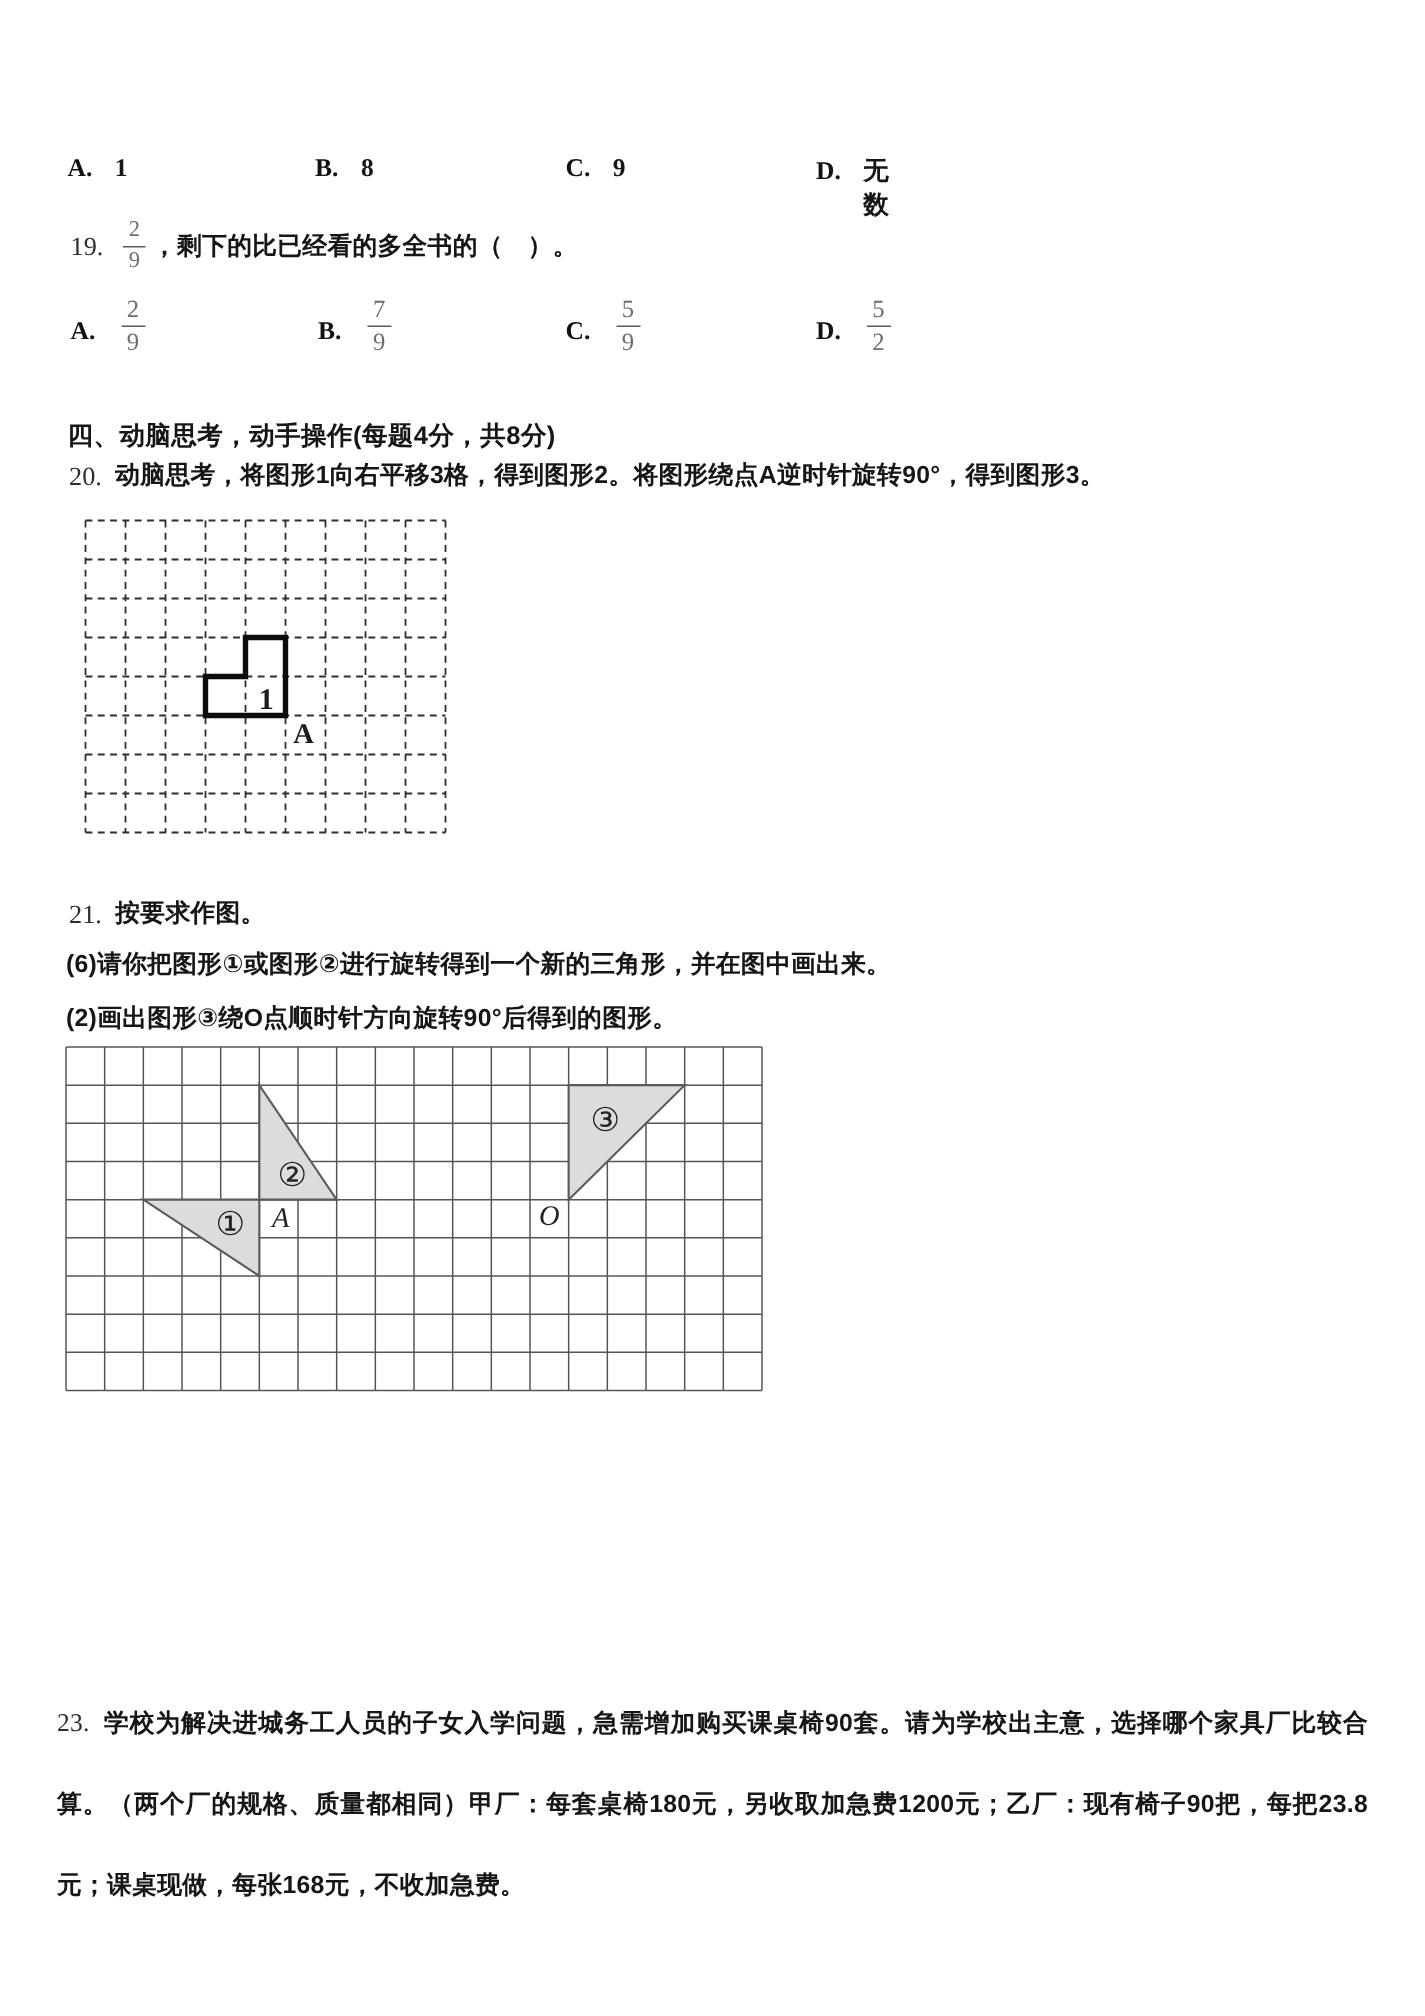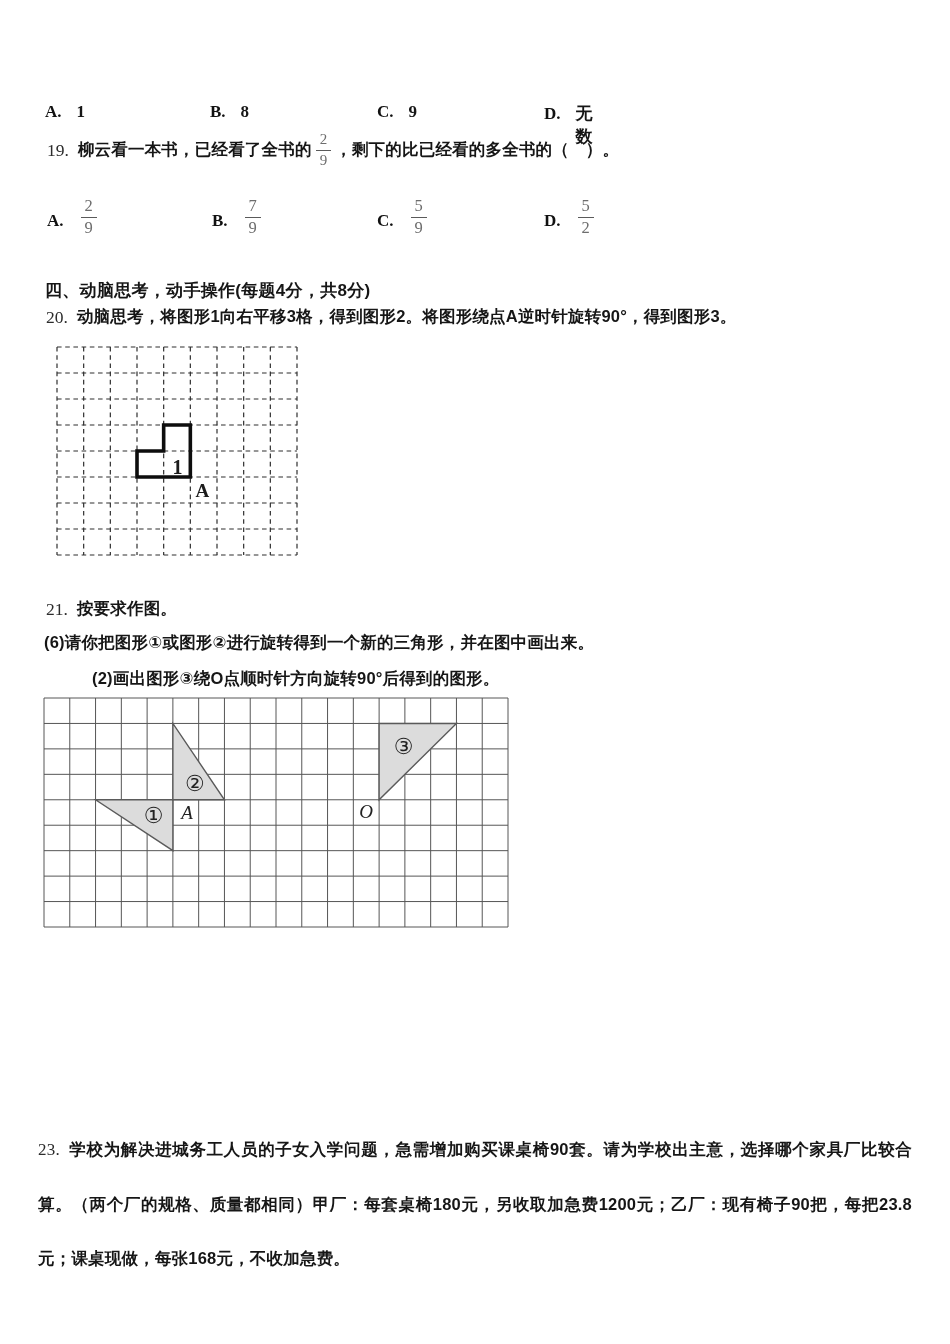--- a/index.html
+++ b/index.html
@@ -43,23 +43,22 @@
     <div class="opt1 abs" style="left:332px;top:0;">
       <span class="optlabel">C.</span>
       <span class="val">9</span>
     </div>
     <div class="opt1 abs" style="left:499px;top:0;">
       <span class="optlabel">D.</span>
       <span class="val cn">无数</span>
     </div>
   </div>
 
-  <div class="qline abs" style="left:47px;top:126px;height:48px;align-items:center;">
+  <div class="qline abs" style="left:47px;top:140px;height:48px;align-items:center;">
     <span class="qnum">19.</span>
-    <span class="cn">柳云看一本书，已经看了全书的</span>
     <span class="frac small" style="margin:0 4px;">
       <span class="fnum">2</span>
       <span class="fden">9</span>
     </span>
     <span class="cn">，剩下的比已经看的多全书的（　）。</span>
   </div>
 
   <div>
     <div class="opt2 abs" style="left:47px;top:197px;">
       <span class="optlabel">A.</span>
@@ -123,21 +122,21 @@
         <text x="120.53333333333333" y="119.6" text-anchor="middle" dominant-baseline="central" fill="#1c1c1c" font-size="20" font-family="&quot;Liberation Serif&quot;,&quot;DejaVu Serif&quot;,serif" font-weight="700">1</text>
         <text x="145.33333333333334" y="143" text-anchor="middle" dominant-baseline="central" fill="#1c1c1c" font-size="19" font-family="&quot;Liberation Serif&quot;,&quot;DejaVu Serif&quot;,serif" font-weight="700">A</text>
       </svg>
     </div>
 
   <div class="qline abs" style="left:46px;top:598px;">
     <span class="qnum">21.</span>
     <span class="cn">按要求作图。</span>
   </div>
   <div class="cn abs" style="left:44px;top:632px;">(6)请你把图形①或图形②进行旋转得到一个新的三角形，并在图中画出来。</div>
-  <div class="cn abs" style="left:44px;top:668px;margin-left:48px;">(2)画出图形③绕O点顺时针方向旋转90°后得到的图形。</div>
+  <div class="cn abs" style="left:44px;top:668px;">(2)画出图形③绕O点顺时针方向旋转90°后得到的图形。</div>
 
   <div class="abs" style="left:44px;top:698px;">
       <svg width="464" height="229">
         <line x1="0" y1="0" x2="0" y2="229" stroke="#565656" stroke-width="1"></line>
         <line x1="25.77777777777778" y1="0" x2="25.77777777777778" y2="229" stroke="#565656" stroke-width="1"></line>
         <line x1="51.55555555555556" y1="0" x2="51.55555555555556" y2="229" stroke="#565656" stroke-width="1"></line>
         <line x1="77.33333333333334" y1="0" x2="77.33333333333334" y2="229" stroke="#565656" stroke-width="1"></line>
         <line x1="103.11111111111111" y1="0" x2="103.11111111111111" y2="229" stroke="#565656" stroke-width="1"></line>
         <line x1="128.88888888888889" y1="0" x2="128.88888888888889" y2="229" stroke="#565656" stroke-width="1"></line>
         <line x1="154.66666666666669" y1="0" x2="154.66666666666669" y2="229" stroke="#565656" stroke-width="1"></line>

